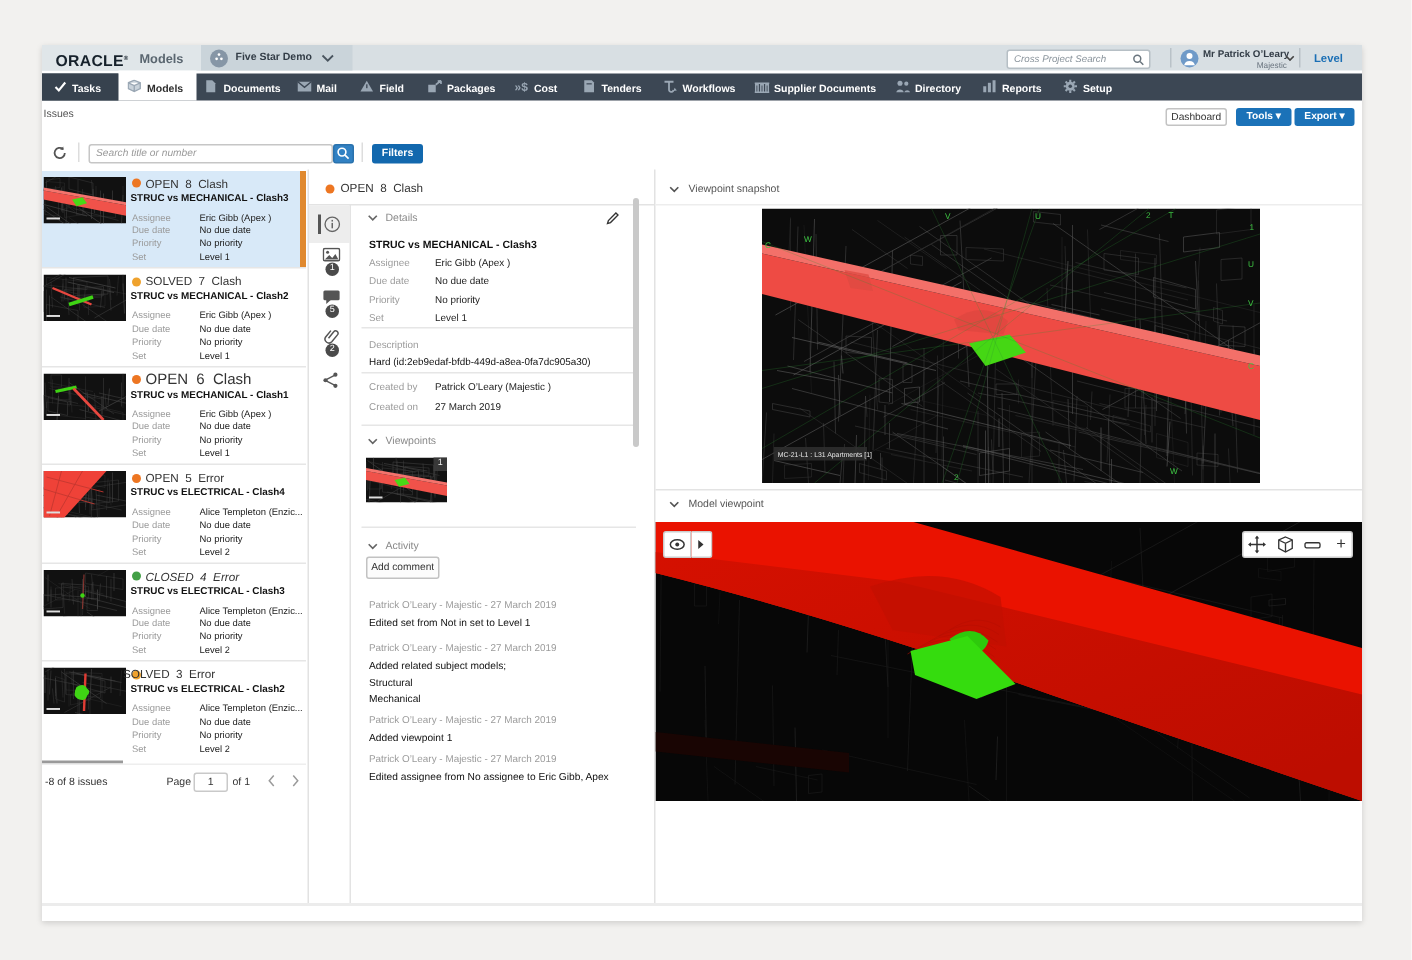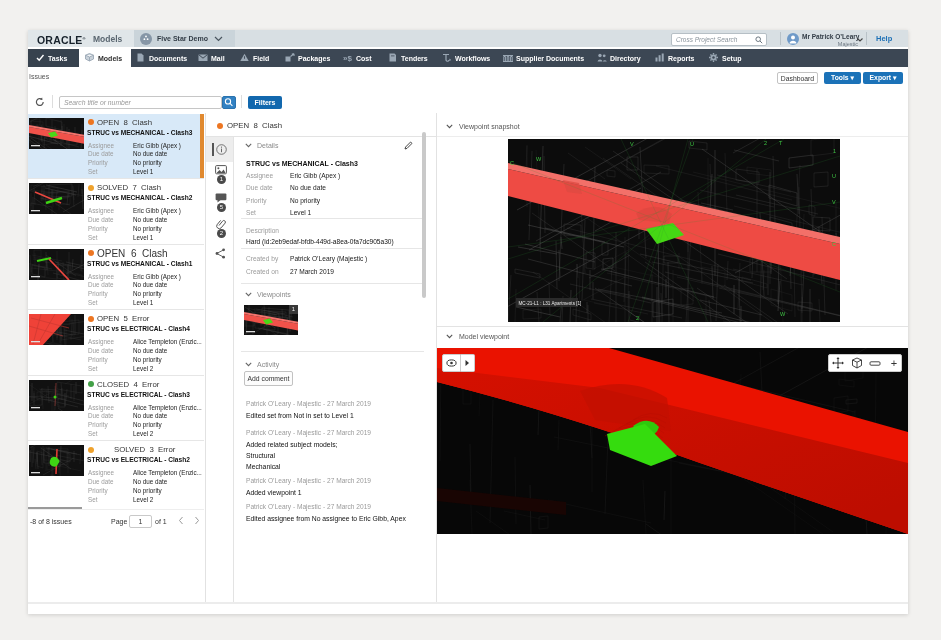--- a/index.html
+++ b/index.html
@@ -31,21 +31,21 @@
 <div style="position:absolute;left:787px;top:32.5px;width:12px;height:12px;border-radius:50%;background:#6f9ac8;line-height:0;"><svg width="12" height="12" viewBox="0 0 12 12">
       <circle cx="6" cy="4.4" r="2" fill="#fff"></circle>
       <path d="M2.4,10.5 a3.7,3.7 0 0 1 7.2,0 z" fill="#fff"></path>
     </svg></div>
 <div style="position:absolute;left:802px;top:33px;font-size:6.5px;font-weight:bold;color:#323c46;line-height:8px;">Mr Patrick O’Leary</div>
 <div style="position:absolute;left:803px;top:40.5px;width:55px;font-size:5.5px;color:#6b7680;line-height:6px;text-align:right;">Majestic</div>
 <div style="position:absolute;left:857px;top:36.5px;width:6px;height:4px;line-height:0;"><svg width="6" height="4" viewBox="0 0 6 4">
       <path d="M0.5,0.5 L3,3 L5.5,0.5" stroke="#444" stroke-width="1.1" fill="none"></path>
     </svg></div>
 <div style="position:absolute;left:866px;top:32px;width:1px;height:13px;background:#b9c2c8;"></div>
-<div style="position:absolute;left:876px;top:34px;font-size:7.5px;font-weight:bold;color:#1b6fb5;line-height:9px;">Help</div>
+<div style="position:absolute;left:876px;top:34px;font-size:7.5px;font-weight:bold;color:#1b6fb5;line-height:9px;">Level</div>
 <div style="position:absolute;left:28px;top:48.5px;width:880px;height:18px;background:#3c4754;"></div>
 <div style="position:absolute;left:28px;top:48.5px;width:51px;height:18px;background:#37424e;"></div>
 <div style="position:absolute;left:79px;top:47px;width:52px;height:19.5px;background:#fff;"></div>
 <div style="position:absolute;left:35px;top:53px;font-size:7px;font-weight:bold;color:#fff;line-height:9px;white-space:nowrap;line-height:0;"><svg width="10" height="9" viewBox="0 0 10 9" style="display:inline-block;vertical-align:-1px">
       <path d="M2,5 l2.2,2.3 L8.5,2" stroke="#fff" fill="none" stroke-width="1.4"></path>
     </svg><span style="margin-left:3px">Tasks</span></div>
 <div style="position:absolute;left:85px;top:53px;font-size:7px;font-weight:bold;color:#2e2e2e;line-height:9px;white-space:nowrap;line-height:0;"><svg width="10" height="9" viewBox="0 0 10 9" style="display:inline-block;vertical-align:-1px">
       <path d="M4.5,0.5 8.5,2.2 8.5,6 4.5,8 0.5,6 0.5,2.2 Z M0.5,2.2 4.5,4 8.5,2.2 M4.5,4 4.5,8" stroke="#9aa7b4" fill="#c9d2da" stroke-width="0.9"></path>
     </svg><span style="margin-left:3px">Models</span></div>
 <div style="position:absolute;left:136px;top:53px;font-size:7px;font-weight:bold;color:#fff;line-height:9px;white-space:nowrap;line-height:0;"><svg width="10" height="9" viewBox="0 0 10 9" style="display:inline-block;vertical-align:-1px">
@@ -383,21 +383,21 @@
       <path d="M0,17 l13,-1 l0,9 l-13,1 z" stroke="#454545" fill="none" stroke-width="0.5" opacity="0.58"></path>
       <path d="M8,12 l22,-1 l0,8 l-22,1 z" stroke="#3a3a3a" fill="none" stroke-width="0.5" opacity="0.50"></path>
       <path d="M29,19 l7,-0 l0,8 l-7,0 z" stroke="#454545" fill="none" stroke-width="0.5" opacity="0.60"></path>
       <path d="M28,2 l25,4 l0,7 l-25,-4 z" stroke="#454545" fill="none" stroke-width="0.5" opacity="0.49"></path>
       <line x1="27" y1="3" x2="26" y2="26" stroke="#a03c36" stroke-width="0.8" opacity="0.8"></line>
       <circle cx="26" cy="17" r="1.5" fill="#3fd414"></circle>
       <rect x="2" y="27" width="9" height="1.3" fill="#ddd"></rect>
     </svg>
   </div>
 <div style="position:absolute;left:88px;top:381.0px;width:8px;height:8px;border-radius:50%;background:#43a047;width:6px;height:6px;"></div>
-<div style="position:absolute;left:97px;top:379.5px;font-size:7.8px;color:#333;line-height:9px;white-space:nowrap;">CLOSED&nbsp;&nbsp;4&nbsp;&nbsp;Error</div>
+<div style="position:absolute;left:97px;top:379.5px;font-size:7.8px;color:#333;line-height:9px;white-space:nowrap;font-style:italic;">CLOSED&nbsp;&nbsp;4&nbsp;&nbsp;Error</div>
 <div style="position:absolute;left:87px;top:390.5px;font-size:6.6px;font-weight:bold;color:#111;line-height:8px;white-space:nowrap;">STRUC vs ELECTRICAL - Clash3</div>
 <div style="position:absolute;left:88px;top:403.5px;font-size:6.3px;color:#9b9b9b;line-height:8px;">Assignee</div>
 <div style="position:absolute;left:133px;top:403.5px;font-size:6.3px;color:#222;line-height:8px;white-space:nowrap;max-width:70px;overflow:hidden;">Alice Templeton (Enzic...</div>
 <div style="position:absolute;left:88px;top:412.4px;font-size:6.3px;color:#9b9b9b;line-height:8px;">Due date</div>
 <div style="position:absolute;left:133px;top:412.4px;font-size:6.3px;color:#222;line-height:8px;white-space:nowrap;max-width:70px;overflow:hidden;">No due date</div>
 <div style="position:absolute;left:88px;top:421.3px;font-size:6.3px;color:#9b9b9b;line-height:8px;">Priority</div>
 <div style="position:absolute;left:133px;top:421.3px;font-size:6.3px;color:#222;line-height:8px;white-space:nowrap;max-width:70px;overflow:hidden;">No priority</div>
 <div style="position:absolute;left:88px;top:430.2px;font-size:6.3px;color:#9b9b9b;line-height:8px;">Set</div>
 <div style="position:absolute;left:133px;top:430.2px;font-size:6.3px;color:#222;line-height:8px;white-space:nowrap;max-width:70px;overflow:hidden;">Level 2</div>
 <div class="sep" style="left:28px;top:374.5px;width:176px"></div>
@@ -438,21 +438,21 @@
       <path d="M18,18 l9,-2 l0,7 l-9,2 z" stroke="#3a3a3a" fill="none" stroke-width="0.5" opacity="0.45"></path>
       <path d="M24,20 l7,2 l0,11 l-7,-2 z" stroke="#454545" fill="none" stroke-width="0.5" opacity="0.44"></path>
       <path d="M8,6 l6,2 l0,15 l-6,-2 z" stroke="#3a3a3a" fill="none" stroke-width="0.5" opacity="0.54"></path>
       <path d="M15,4 l23,2 l0,14 l-23,-2 z" stroke="#3a3a3a" fill="none" stroke-width="0.5" opacity="0.55"></path>
       <line x1="28" y1="4" x2="27" y2="29" stroke="#e03c34" stroke-width="1.6"></line>
       <path d="M22,13 q5,-3 7,1 q3,2 0,5 q-1,4 -6,2 q-4,-2 -1,-8z" fill="#3fd414"></path>
       <rect x="2" y="27" width="9" height="1.3" fill="#ddd"></rect>
     </svg>
   </div>
 <div style="position:absolute;left:88px;top:446.5px;width:8px;height:8px;border-radius:50%;background:#efa22d;width:6px;height:6px;"></div>
-<div style="position:absolute;left:114px;top:445.0px;font-size:7.8px;color:#333;line-height:9px;white-space:nowrap;">SOLVED&nbsp;&nbsp;3&nbsp;&nbsp;Error</div>
+<div style="position:absolute;left:82px;top:445.0px;font-size:7.8px;color:#333;line-height:9px;white-space:nowrap;">SOLVED&nbsp;&nbsp;3&nbsp;&nbsp;Error</div>
 <div style="position:absolute;left:87px;top:456.0px;font-size:6.6px;font-weight:bold;color:#111;line-height:8px;white-space:nowrap;">STRUC vs ELECTRICAL - Clash2</div>
 <div style="position:absolute;left:88px;top:469.0px;font-size:6.3px;color:#9b9b9b;line-height:8px;">Assignee</div>
 <div style="position:absolute;left:133px;top:469.0px;font-size:6.3px;color:#222;line-height:8px;white-space:nowrap;max-width:70px;overflow:hidden;">Alice Templeton (Enzic...</div>
 <div style="position:absolute;left:88px;top:477.9px;font-size:6.3px;color:#9b9b9b;line-height:8px;">Due date</div>
 <div style="position:absolute;left:133px;top:477.9px;font-size:6.3px;color:#222;line-height:8px;white-space:nowrap;max-width:70px;overflow:hidden;">No due date</div>
 <div style="position:absolute;left:88px;top:486.8px;font-size:6.3px;color:#9b9b9b;line-height:8px;">Priority</div>
 <div style="position:absolute;left:133px;top:486.8px;font-size:6.3px;color:#222;line-height:8px;white-space:nowrap;max-width:70px;overflow:hidden;">No priority</div>
 <div style="position:absolute;left:88px;top:495.7px;font-size:6.3px;color:#9b9b9b;line-height:8px;">Set</div>
 <div style="position:absolute;left:133px;top:495.7px;font-size:6.3px;color:#222;line-height:8px;white-space:nowrap;max-width:70px;overflow:hidden;">Level 2</div>
 <div class="sep" style="left:28px;top:440.0px;width:176px"></div>

